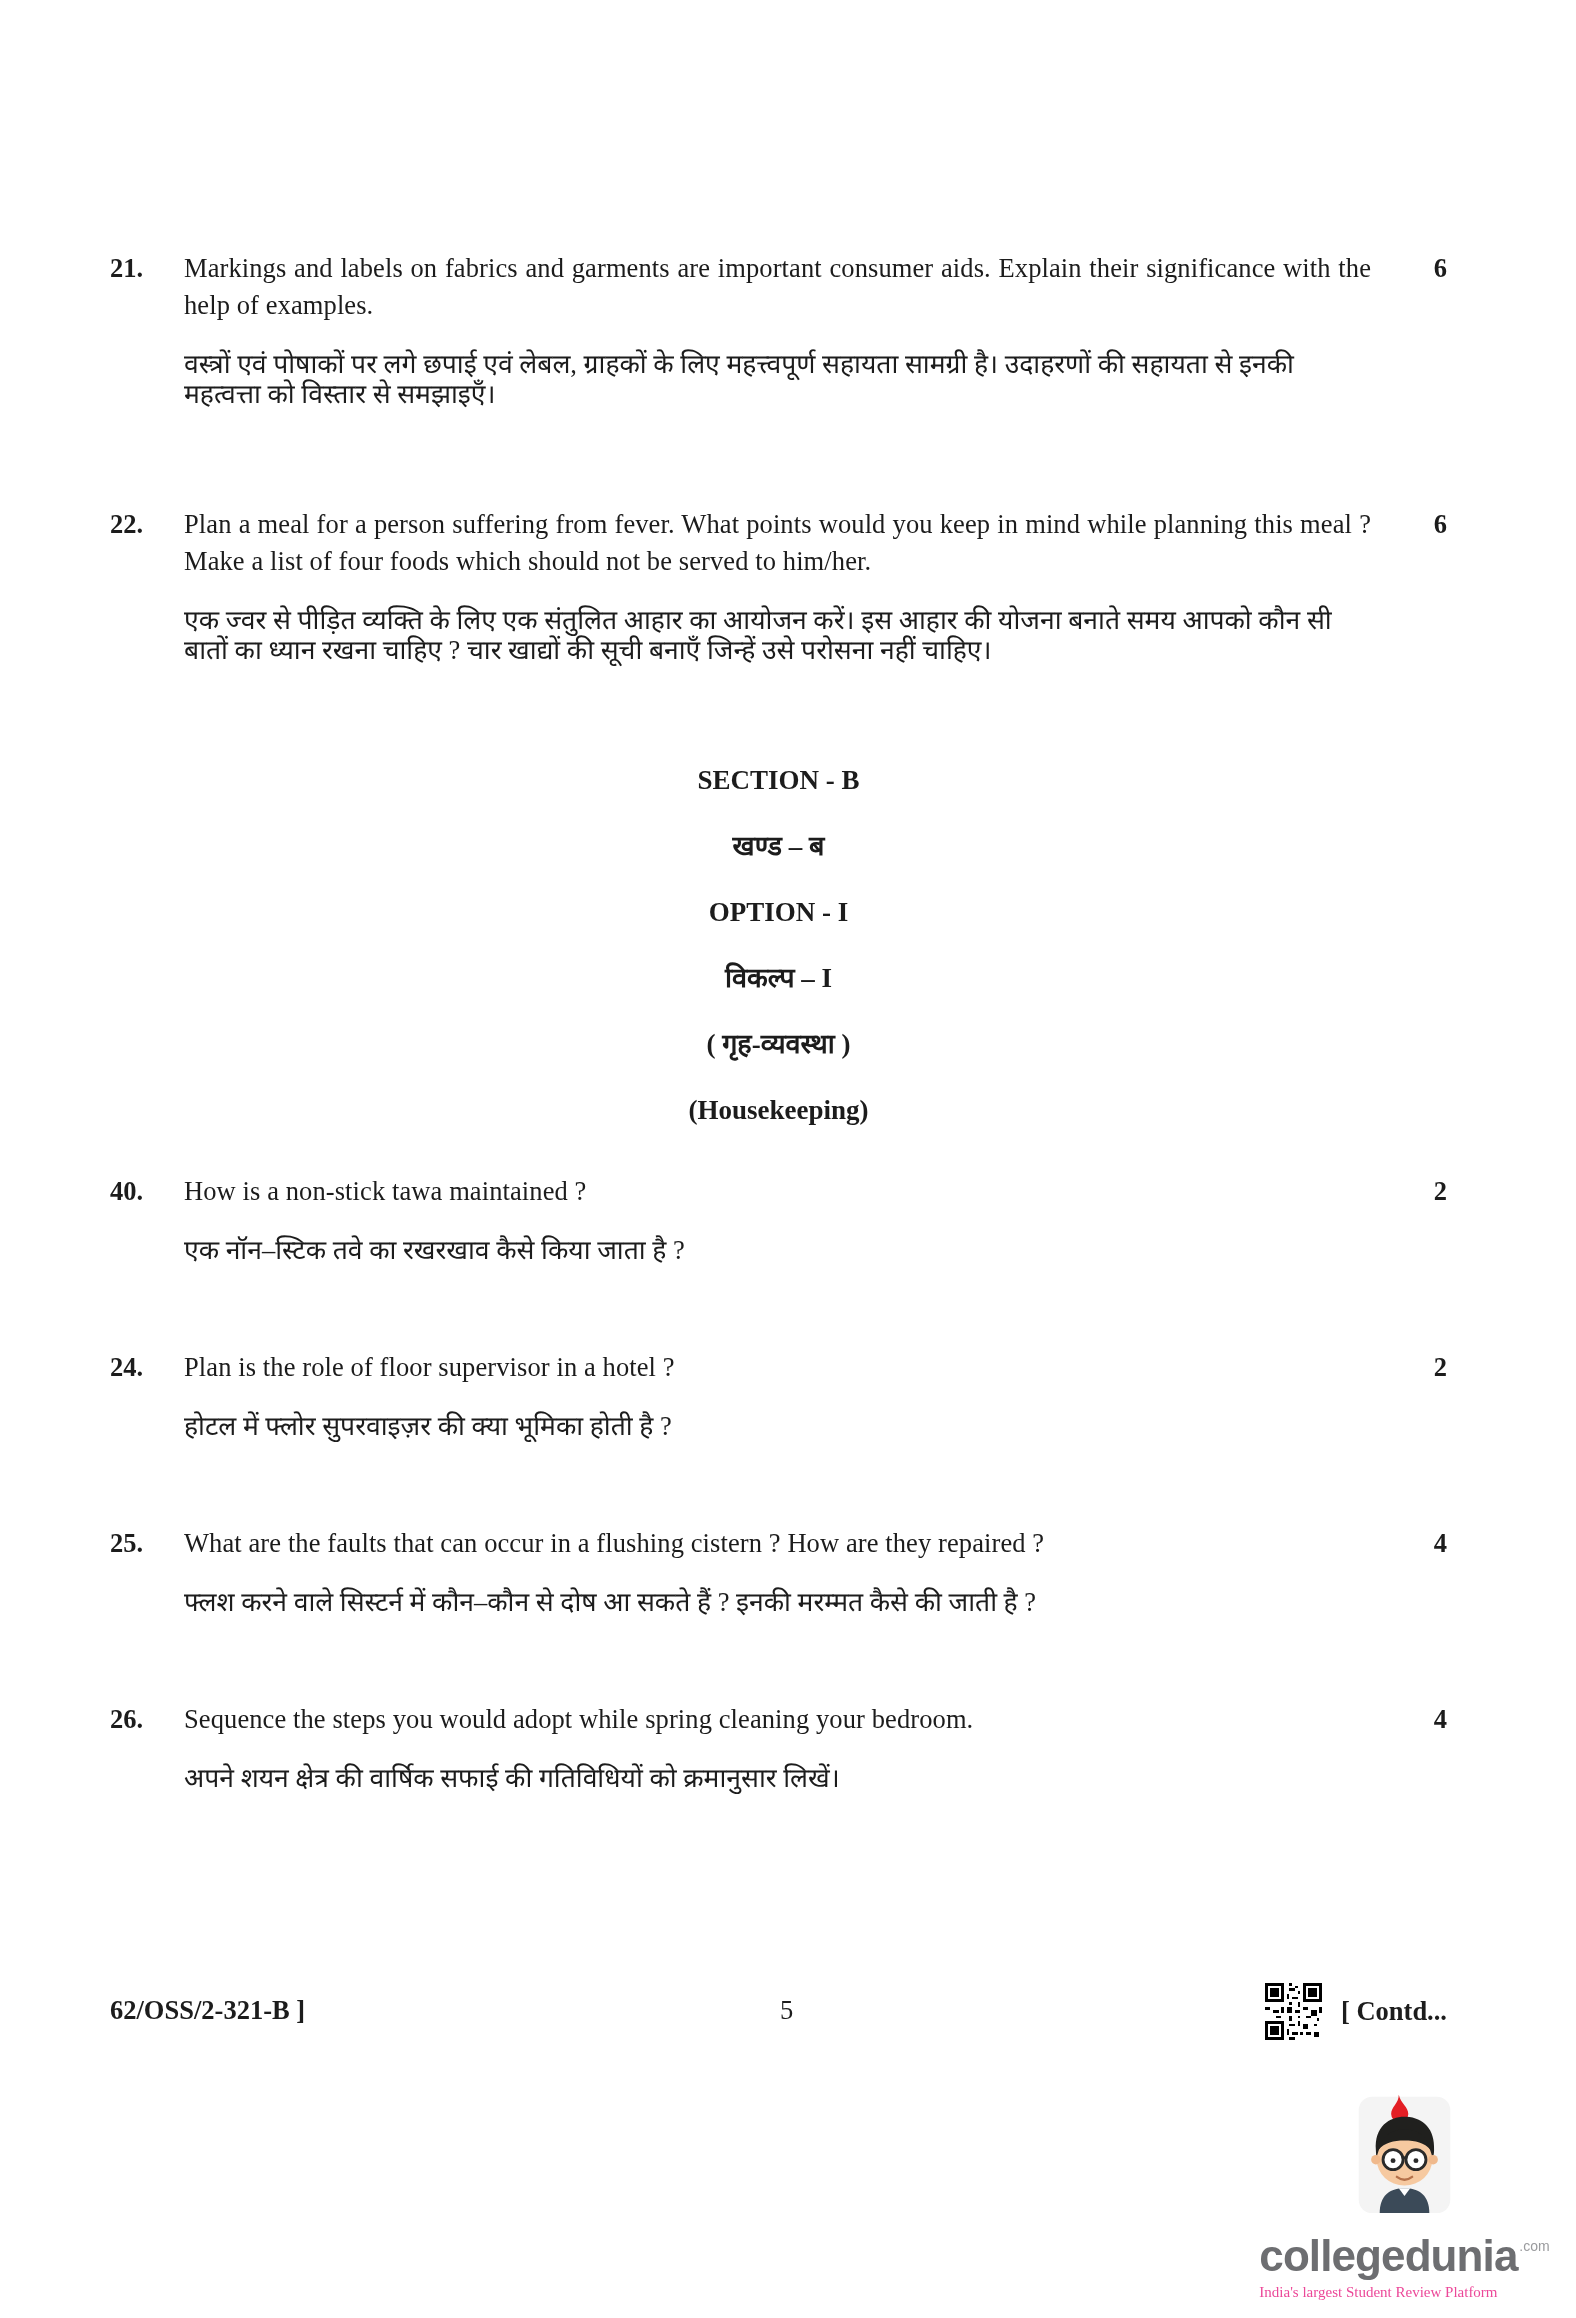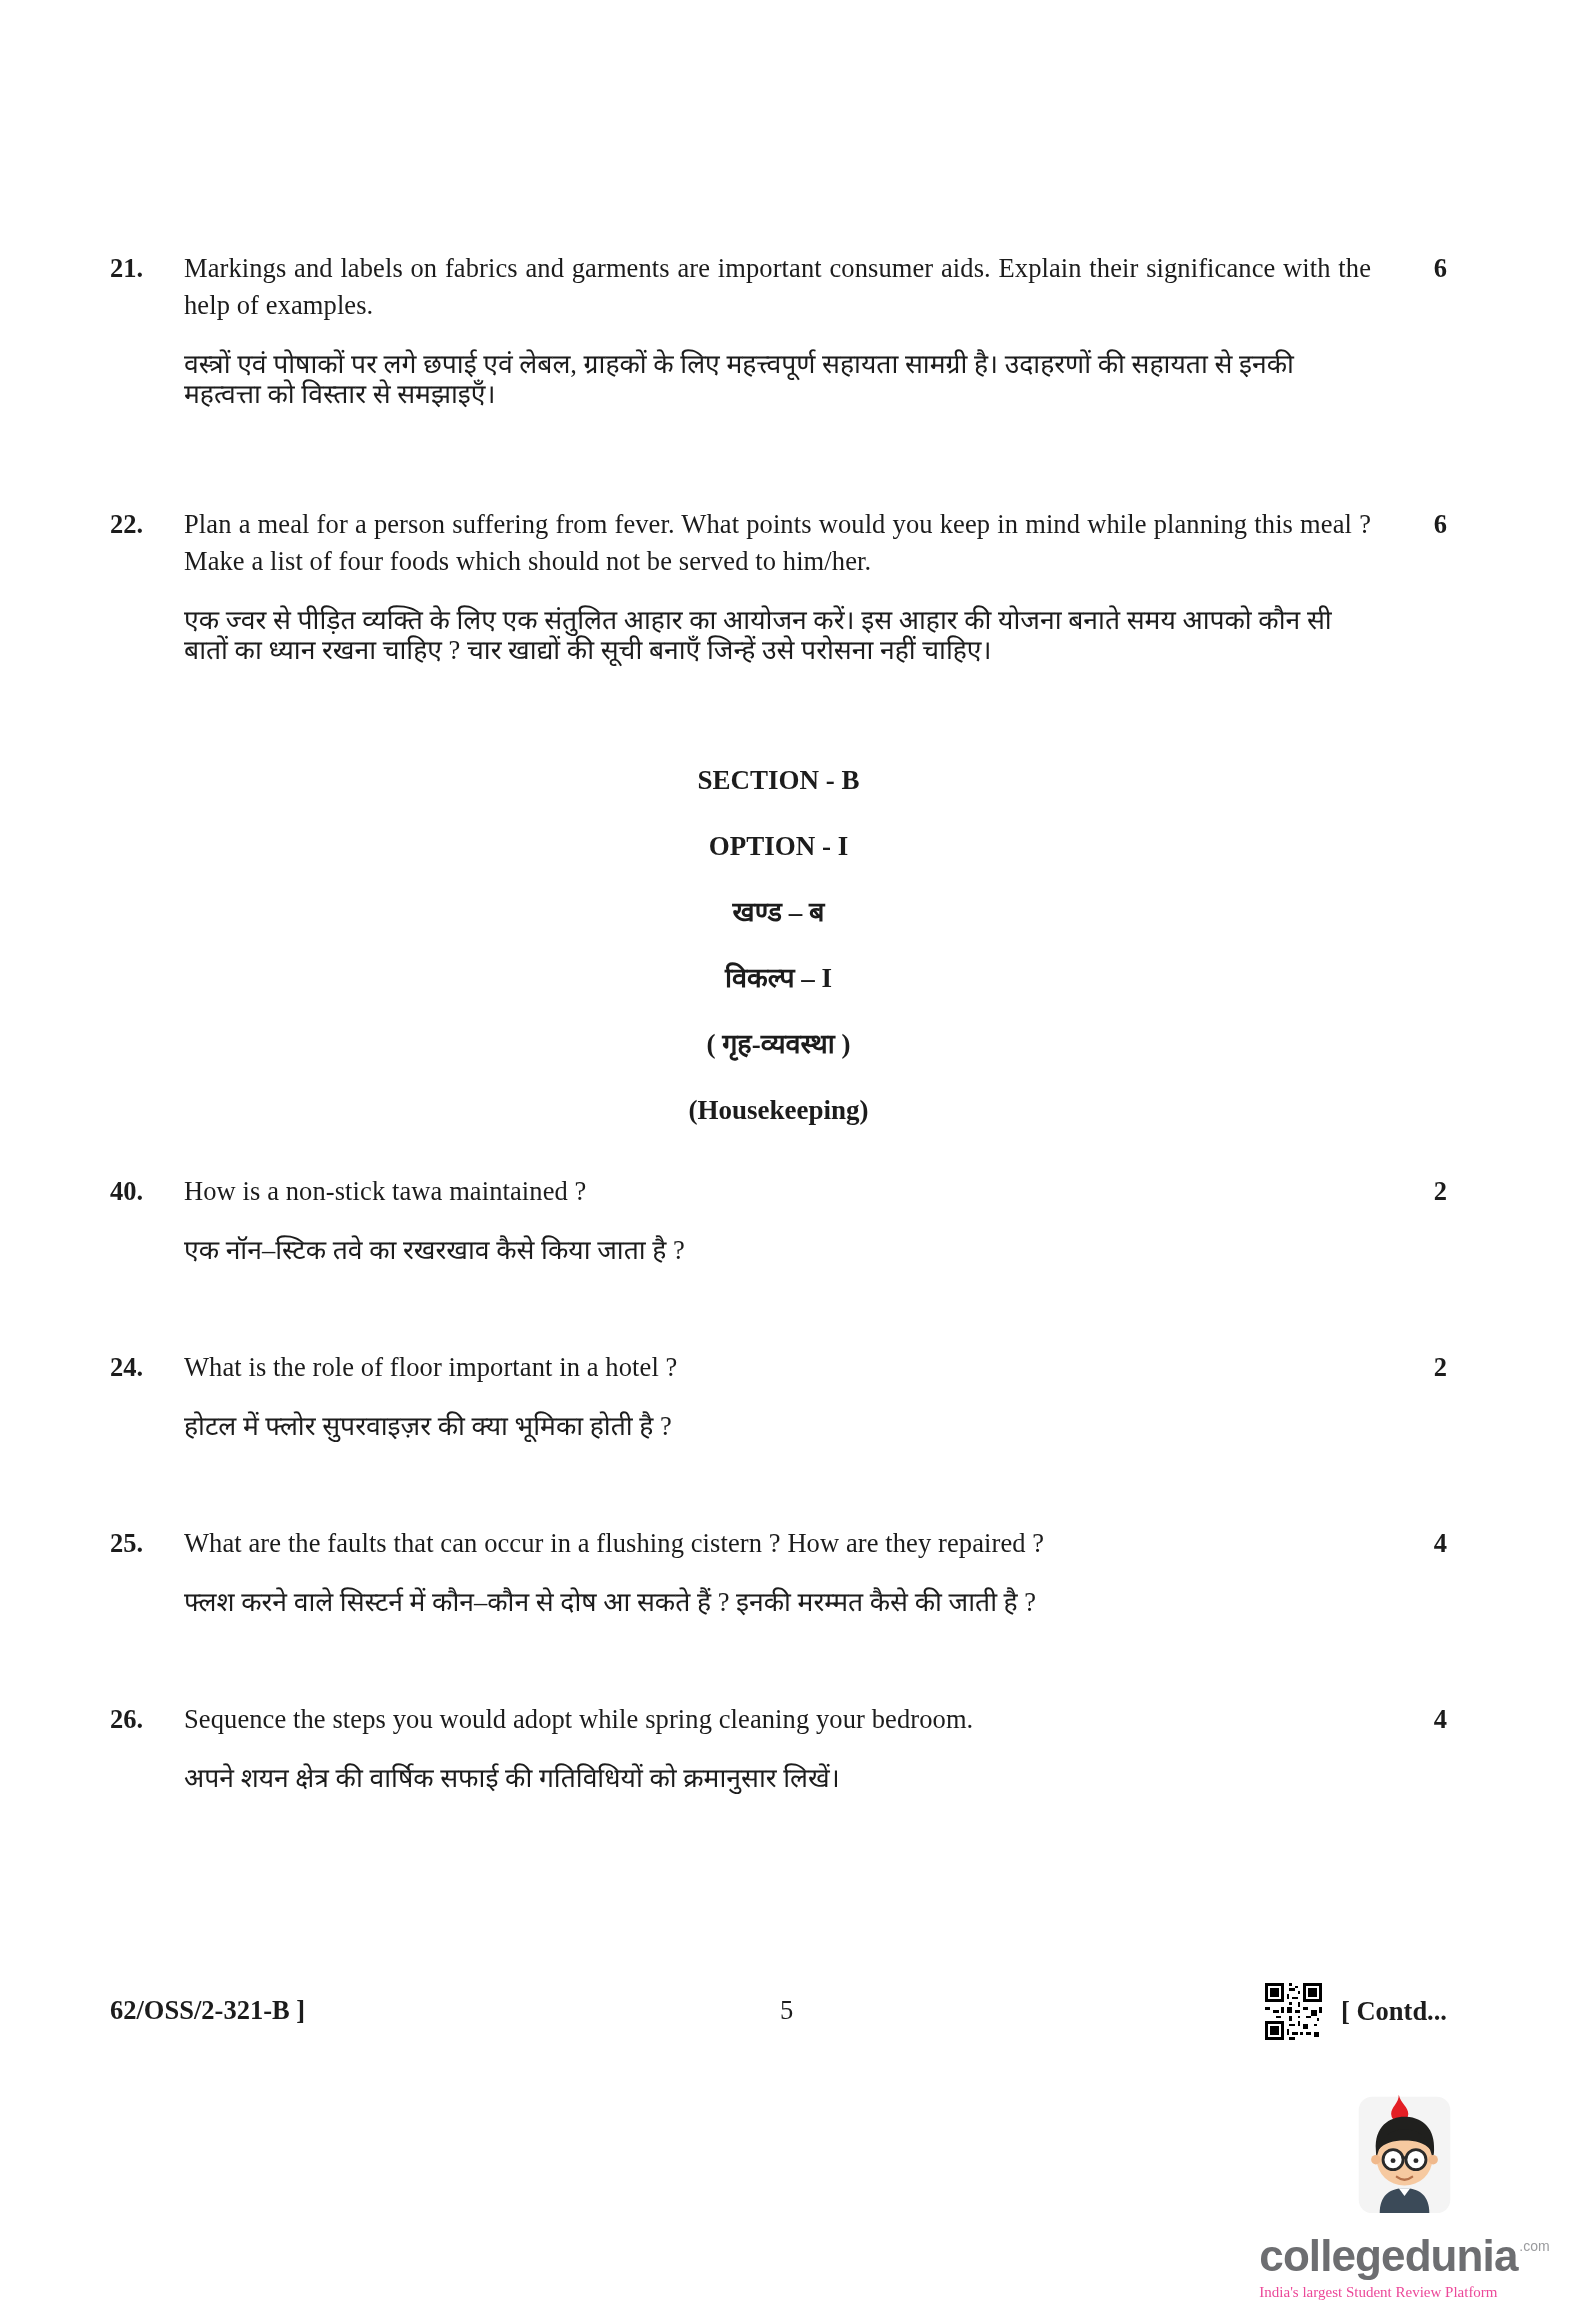--- a/index.html
+++ b/index.html
@@ -142,40 +142,40 @@
       <div class="q-no">22.</div>
       <div>
         <div class="q-en">Plan a meal for a person suffering from fever.  What points would you keep in mind while planning this meal ? Make a list of four foods which should not be served to him/her.</div>
         <div class="q-hi">एक ज्वर से पीड़ित व्यक्ति के लिए एक संतुलित आहार का आयोजन करें।  इस आहार की योजना बनाते समय आपको कौन सी बातों का ध्यान रखना चाहिए ?  चार खाद्यों की सूची बनाएँ जिन्हें उसे परोसना नहीं चाहिए।</div>
       </div>
       <div class="q-marks">6</div>
     </div>
 
     <div class="section-block">
       <div class="section-line">SECTION - B</div>
+      <div class="section-line">खण्ड – ब</div>
       <div class="section-line">OPTION - I</div>
-      <div class="section-line">खण्ड – ब</div>
       <div class="section-line">विकल्प – I</div>
       <div class="section-line">( गृह-व्यवस्था )</div>
       <div class="section-line">(Housekeeping)</div>
     </div>
 
     <div class="question q-gap-sm">
       <div class="q-no">40.</div>
       <div>
         <div class="q-en">How is a non-stick tawa maintained ?</div>
         <div class="q-hi">एक नॉन–स्टिक तवे का रखरखाव कैसे किया जाता है ?</div>
       </div>
       <div class="q-marks">2</div>
     </div>
 
     <div class="question q-gap-sm">
       <div class="q-no">24.</div>
       <div>
-        <div class="q-en">What is the role of floor important in a hotel ?</div>
+        <div class="q-en">Plan is the role of floor supervisor in a hotel ?</div>
         <div class="q-hi">होटल में फ्लोर सुपरवाइज़र की क्या भूमिका होती है ?</div>
       </div>
       <div class="q-marks">2</div>
     </div>
 
     <div class="question q-gap-sm">
       <div class="q-no">25.</div>
       <div>
         <div class="q-en">What are the faults that can occur in a flushing cistern ? How are they repaired ?</div>
         <div class="q-hi">फ्लश करने वाले सिस्टर्न में कौन–कौन से दोष आ सकते हैं ?  इनकी मरम्मत कैसे की जाती है ?</div>

